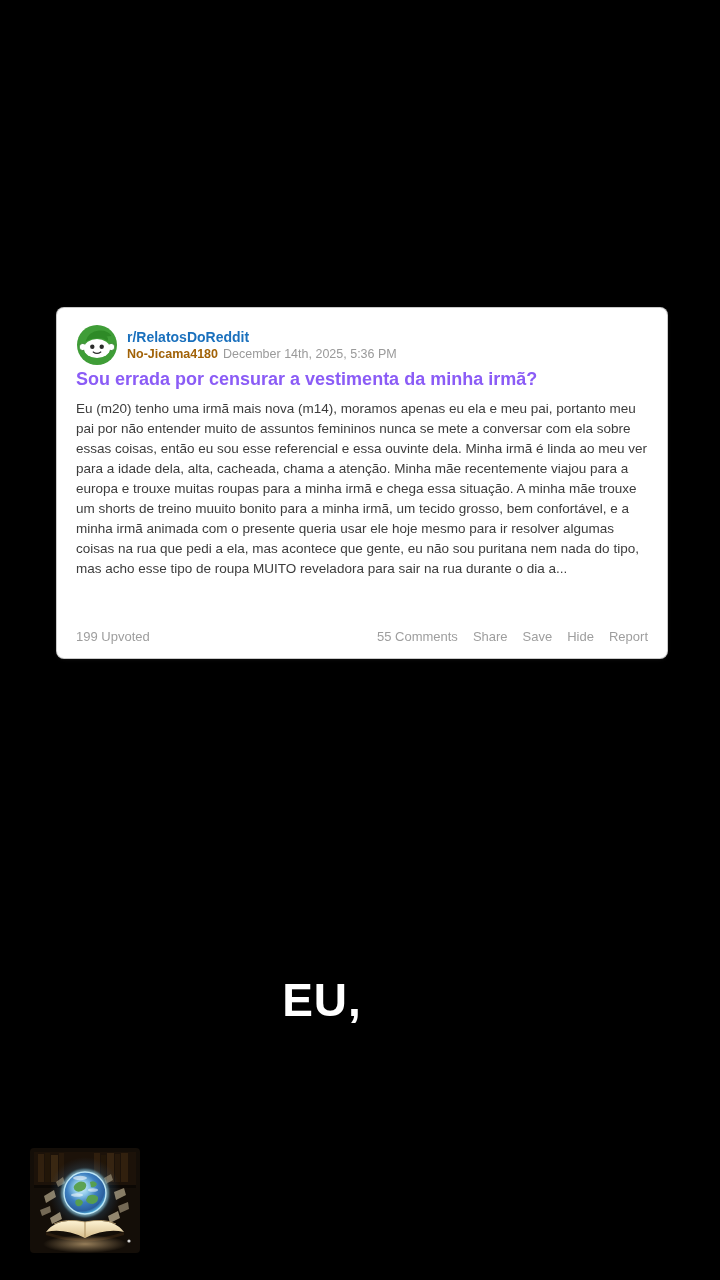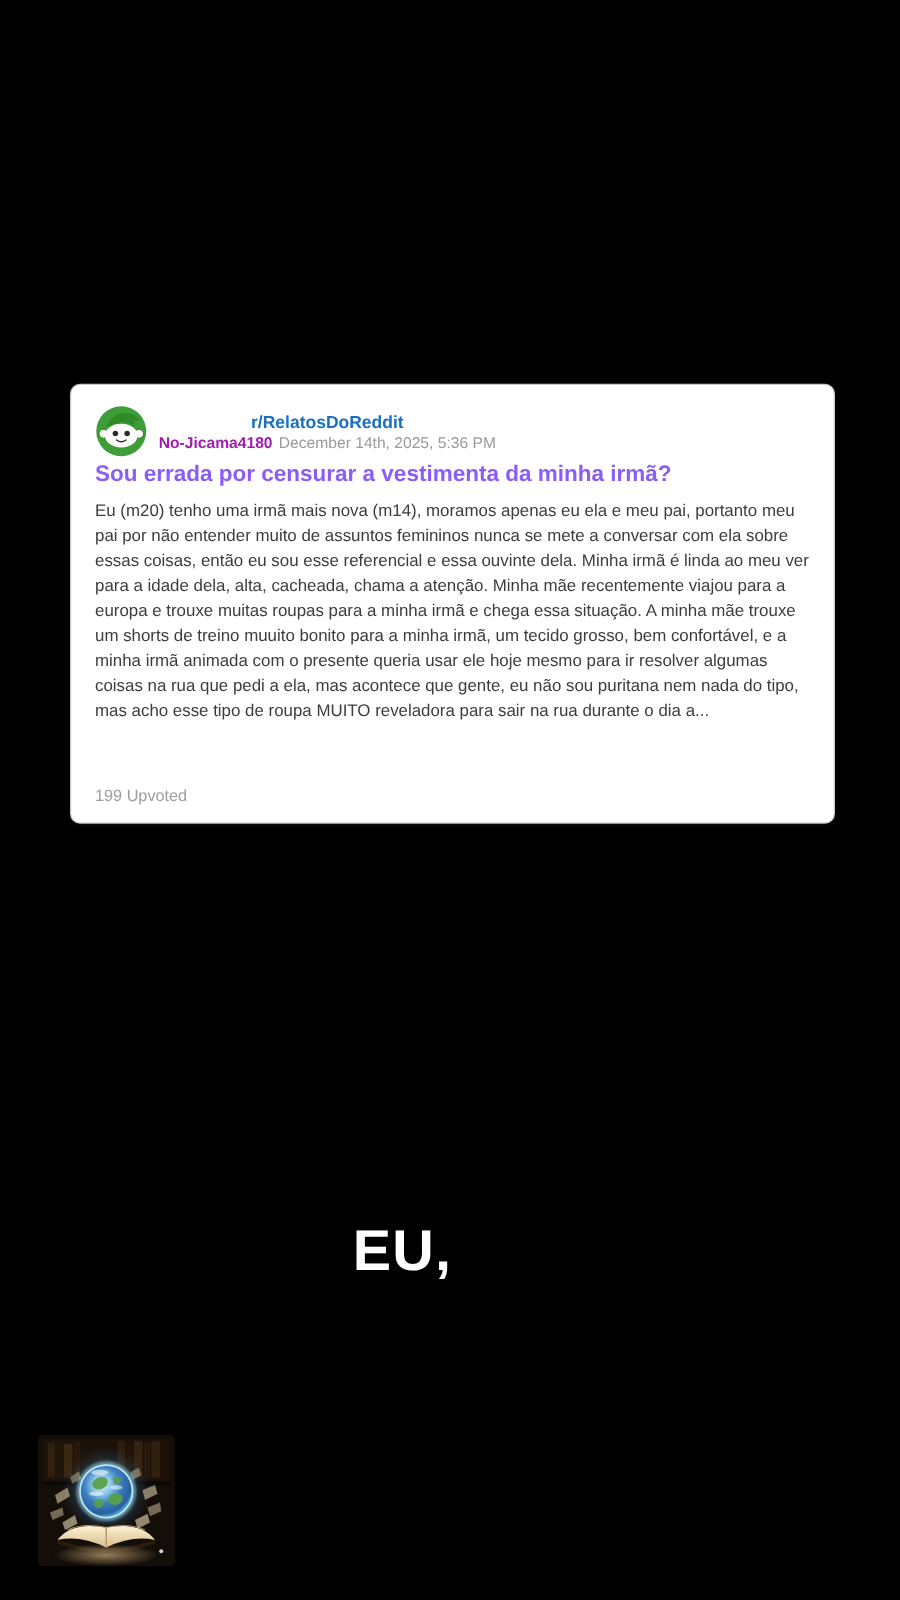--- a/index.html
+++ b/index.html
@@ -23,37 +23,37 @@
     padding: 16px 19px 14px 19px;
     display: flex;
     flex-direction: column;
   }
   .card-header {
     display: flex;
     align-items: center;
     gap: 9px;
   }
   .avatar { width: 42px; height: 42px; flex: 0 0 auto; }
-  .meta { display: flex; flex-direction: column; text-align: center; }
+  .meta { display: flex; flex-direction: column; }
   .subreddit {
     color: #1a70bd;
     font-weight: bold;
     font-size: 14px;
     line-height: 15px;
     text-decoration: none;
     cursor: pointer;
   }
   .byline {
     font-size: 12.5px;
     color: #9a9a9a;
     line-height: 14px;
     margin-top: 2px;
   }
   .author {
-    color: #a21caf;
+    color: #a16207;
     font-weight: bold;
     margin-right: 5px;
     cursor: pointer;
   }
   .post-title {
     font-size: 18px;
     font-weight: bold;
     color: #8b5cf6;
     margin-top: 2px;
     line-height: 22px;
@@ -117,20 +117,27 @@
         <span class="author">No-Jicama4180</span><span>December 14th, 2025, 5:36 PM</span>
       </span>
     </div>
   </div>
 
   <div class="post-title">Sou errada por censurar a vestimenta da minha irmã?</div>
   <div class="post-body">Eu (m20) tenho uma irmã mais nova (m14), moramos apenas eu ela e meu pai, portanto meu pai por não entender muito de assuntos femininos nunca se mete a conversar com ela sobre essas coisas, então eu sou esse referencial e essa ouvinte dela. Minha irmã é linda ao meu ver para a idade dela, alta, cacheada, chama a atenção. Minha mãe recentemente viajou para a europa e trouxe muitas roupas para a minha irmã e chega essa situação. A minha mãe trouxe um shorts de treino muuito bonito para a minha irmã, um tecido grosso, bem confortável, e a minha irmã animada com o presente queria usar ele hoje mesmo para ir resolver algumas coisas na rua que pedi a ela, mas acontece que gente, eu não sou puritana nem nada do tipo, mas acho esse tipo de roupa MUITO reveladora para sair na rua durante o dia a...</div>
 
   <div class="card-footer">
     <span>199 Upvoted</span>
+    <span class="footer-actions">
+      <span>55 Comments</span>
+      <span>Share</span>
+      <span>Save</span>
+      <span>Hide</span>
+      <span>Report</span>
+    </span>
   </div>
 </div>
 
 <div class="caption">EU,</div>
 
 <div class="thumb">
   <svg viewBox="0 0 110 105" aria-hidden="true">
     <defs>
       <radialGradient id="globeG" cx="42%" cy="38%" r="70%">
         <stop offset="0%" stop-color="#d9f2ff"></stop>

